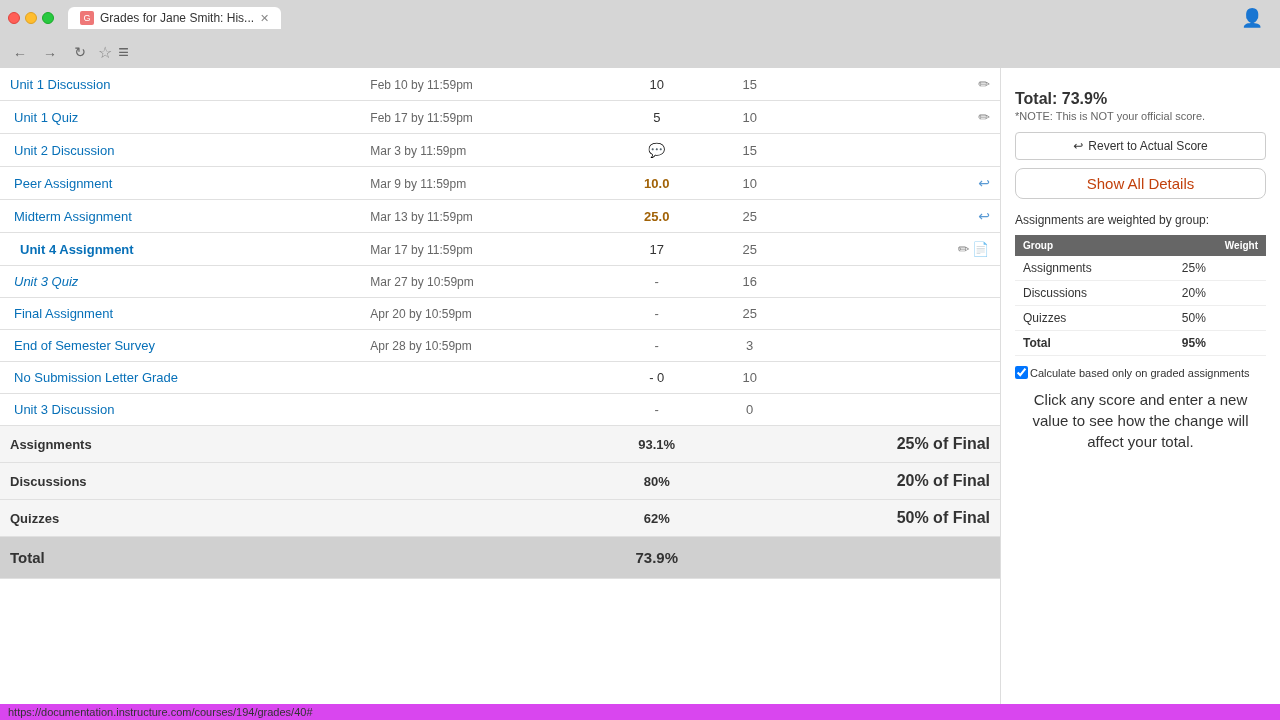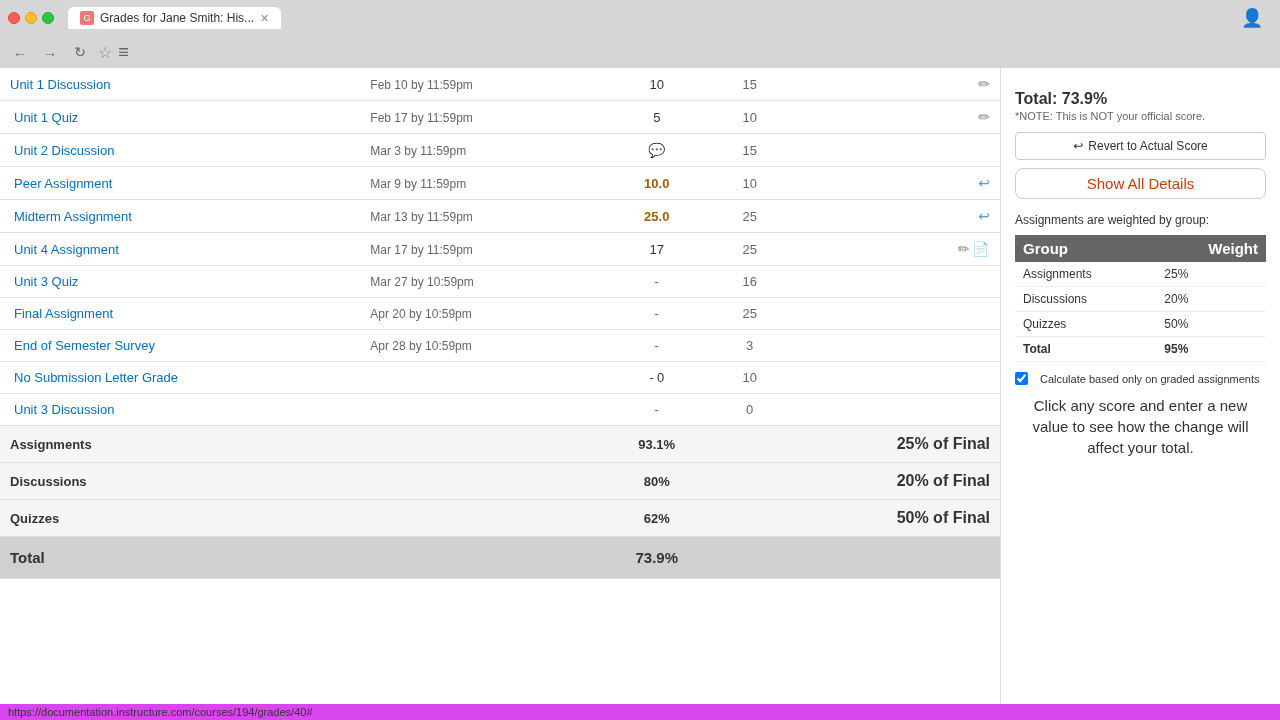--- a/index.html
+++ b/index.html
@@ -54,27 +54,27 @@
     
     .right-panel { width: 280px; padding: 22px 14px; border-left: 1px solid #ddd; font-size: 13px; color: #333; }
     .total-label { font-size: 16px; font-weight: bold; margin-bottom: 2px; }
     .note-text { font-size: 11px; color: #666; margin-bottom: 10px; }
     .revert-btn { display: flex; align-items: center; gap: 5px; background: #fff; border: 1px solid #ccc; border-radius: 4px; padding: 6px 12px; cursor: pointer; font-size: 12px; color: #333; width: 100%; justify-content: center; margin-bottom: 8px; }
     .show-details-btn { display: block; background: #fff; border: 1px solid #ccc; border-radius: 8px; padding: 6px 12px; cursor: pointer; font-size: 15px; color: #c2410c; width: 100%; text-align: center; margin-bottom: 14px; }
     .weighted-label { font-size: 12px; color: #333; margin-bottom: 8px; }
 
     
     .weight-table { width: 100%; border-collapse: collapse; margin-bottom: 10px; }
-    .weight-table th { background: #666; color: #fff; padding: 5px 8px; text-align: left; font-size: 15px; }
+    .weight-table th { background: #666; color: #fff; padding: 5px 8px; text-align: left; font-size: 10px; }
     .weight-table th:last-child { text-align: right; }
     .weight-table td { padding: 5px 8px; font-size: 12px; border-bottom: 1px solid #eee; color: #333; }
     .weight-table td:last-child { text-align: left; }
     .weight-table tr:last-child td { font-weight: bold; }
 
-    .checkbox-row { display: flex; align-items: center; gap: 12px; font-size: 11px; color: #333; margin-bottom: 10px; }
+    .checkbox-row { display: flex; align-items: center; gap: 2px; font-size: 11px; color: #333; margin-bottom: 10px; }
     .click-info { font-size: 15px; color: #333; line-height: 1.4; text-align: center; }
 
     
     .status-bar { background: #d946ef; padding: 2px 8px; font-size: 11px; color: #333; position: fixed; bottom: 0; left: 0; right: 0; }
 
     .dash-score { color: #666; }
   </style>
 </head>
 <body>
 
@@ -141,28 +141,28 @@
     <td class="icon-cell"><span class="resubmit-icon">↩</span></td>
   </tr>
           <tr>
     <td style="padding-left:14px;"><a class="assignment-link" href="#">Midterm Assignment</a></td>
     <td><span class="due-date">Mar 13 by 11:59pm</span></td>
     <td class="score-cell"><span class="score-highlight">25.0</span></td>
     <td class="points-cell">25</td>
     <td class="icon-cell"><span class="resubmit-icon">↩</span></td>
   </tr>
           <tr>
-    <td style="padding-left:14px;"><a class="assignment-link" href="#">Unit 4 Assignment</a></td>
+    <td style="padding-left:20px;font-weight:bold;"><a class="assignment-link" href="#">Unit 4 Assignment</a></td>
     <td><span class="due-date">Mar 17 by 11:59pm</span></td>
     <td class="score-cell"><span>17</span></td>
     <td class="points-cell">25</td>
     <td class="icon-cell"><span class="icon-btn">✏</span><span class="icon-btn">📄</span></td>
   </tr>
           <tr>
-    <td style="padding-left:14px;"><a class="assignment-link" href="#">Unit 3 Quiz</a></td>
+    <td style="padding-left:14px;font-style:italic;"><a class="assignment-link" href="#">Unit 3 Quiz</a></td>
     <td><span class="due-date">Mar 27 by 10:59pm</span></td>
     <td class="score-cell"><span class="dash-score">-</span></td>
     <td class="points-cell">16</td>
     <td class="icon-cell"></td>
   </tr>
           <tr>
     <td style="padding-left:14px;"><a class="assignment-link" href="#">Final Assignment</a></td>
     <td><span class="due-date">Apr 20 by 10:59pm</span></td>
     <td class="score-cell"><span class="dash-score">-</span></td>
     <td class="points-cell">25</td>

